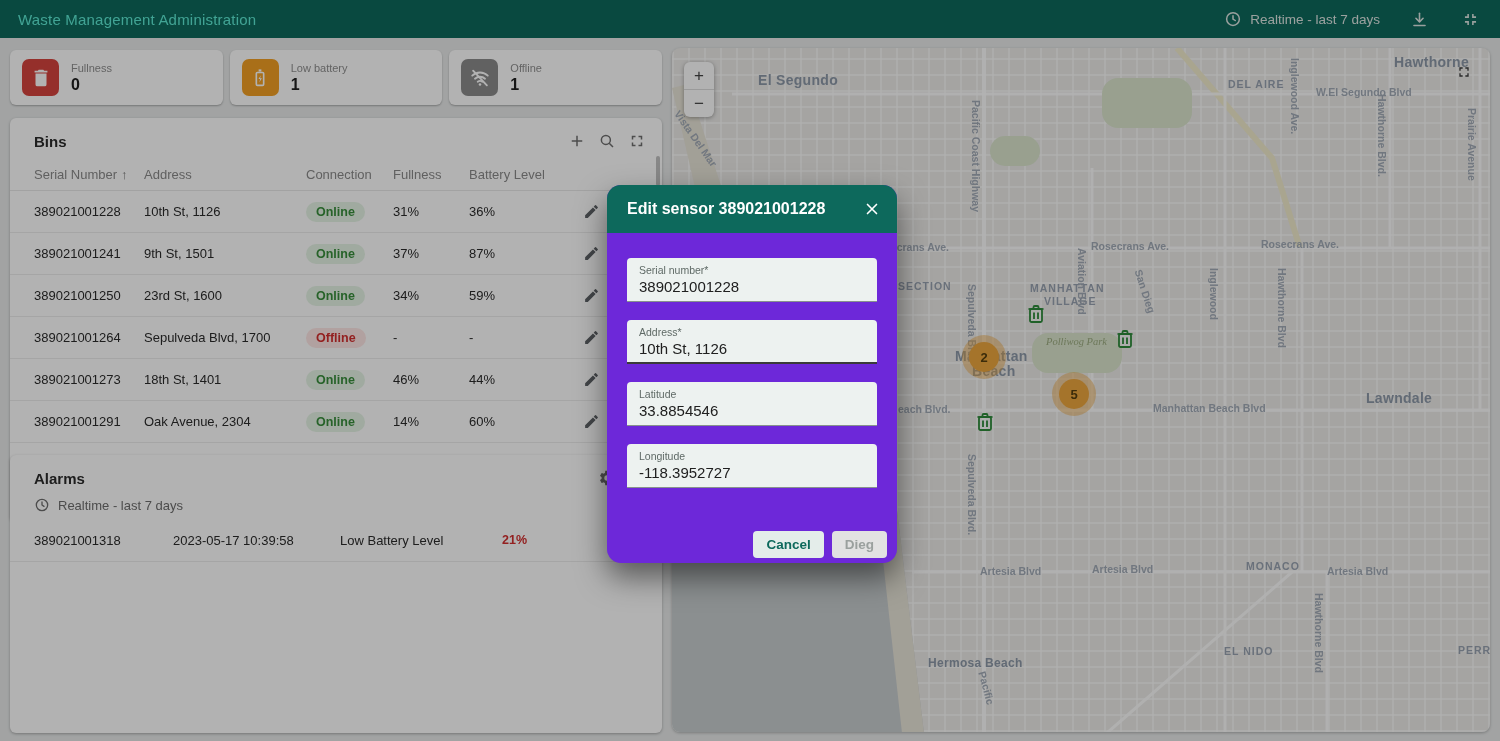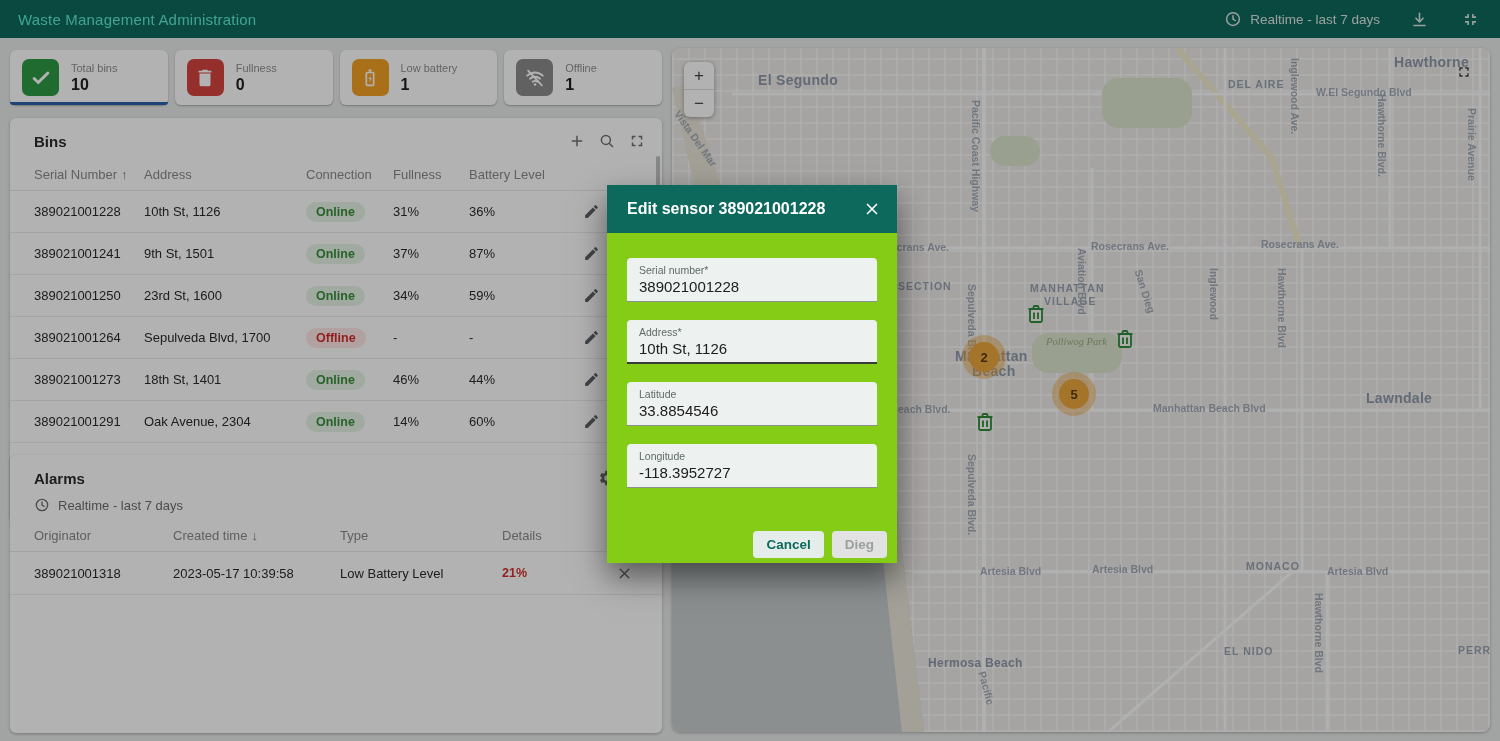--- a/index.html
+++ b/index.html
@@ -89,21 +89,21 @@
   .map-zoom .divider{height:1px;background:#ddd;}
   .map-expand{position:absolute;right:16px;top:14px;background:none;border:none;color:#3d3d3d;padding:2px;cursor:pointer;line-height:0;}
   .map-expand svg{width:16px;height:16px;}
   .attribution{position:absolute;right:0;bottom:0;background:rgba(255,255,255,.78);padding:3px 7px;
     font-size:11px;color:#333;display:flex;align-items:center;gap:3px;border-top-left-radius:3px;}
   .attribution a{color:var(--link);text-decoration:none;cursor:pointer;}
   .flag{display:inline-block;width:15px;height:10px;margin-right:2px;
     background:linear-gradient(to bottom,#005bbb 0 50%,#ffd500 50% 100%);}
   
   .dim{position:absolute;inset:0;background:rgba(0,0,0,.30);z-index:40;}
-  .modal{position:absolute;left:607px;top:185px;width:290px;background:#84cc16;border-radius:0;
+  .modal{position:absolute;left:607px;top:185px;width:290px;background:#6d28d9;border-radius:14px;
     box-shadow:0 14px 30px rgba(0,0,0,.5);z-index:50;overflow:hidden;}
   .modal-head{height:48px;background:var(--teal);color:#fff;display:flex;align-items:center;
     justify-content:space-between;padding:0 14px 0 20px;}
   .modal-title{font-size:16px;font-weight:bold;}
   .modal-close{background:none;border:none;color:#fff;padding:2px;cursor:pointer;line-height:0;}
   .modal-close svg{width:18px;height:18px;}
   .modal-body{padding:25px 20px 0;}
   .field{background:#edf2f0;border-radius:4px 4px 0 0;border-bottom:1px solid #87918d;
     padding:6px 12px 0;margin-bottom:18px;height:44px;box-sizing:border-box;cursor:text;}
   .field.focused{border-bottom:2px solid #3a3a3a;}
@@ -139,31 +139,20 @@
       <svg viewBox="0 0 24 24" fill="currentColor">
           <path d="M5 16h3v3h2v-5H5v2zm3-8H5v2h5V5H8v3zm6 11h2v-3h3v-2h-5v5zm2-11V5h-2v5h5V8h-3z"></path>
         </svg>
     </button>
   </div>
 </header>
 
 <main>
   <section class="left-col">
     <div class="stats" id="stats-row">
-        <div class="stat-card active">
-          <div class="stat-icon" style="background: rgb(46, 155, 69);">
-            <svg viewBox="0 0 24 24" fill="none" stroke="#fff" stroke-width="3.2" stroke-linecap="round" stroke-linejoin="round">
-              <path d="M4.5 12.5l4.5 4.5L19.5 6.5"></path>
-            </svg>
-          </div>
-          <div class="stat-texts">
-            <div class="stat-label">Total bins</div>
-            <div class="stat-value">10</div>
-          </div>
-        </div>
         <div class="stat-card">
           <div class="stat-icon" style="background: rgb(214, 68, 62);">
             <svg viewBox="0 0 24 24" fill="#fff">
               <path d="M6 19a2 2 0 0 0 2 2h8a2 2 0 0 0 2-2V7H6v12zM19 4h-3.5l-1-1h-5l-1 1H5v2h14V4z"></path>
             </svg>
           </div>
           <div class="stat-texts">
             <div class="stat-label">Fullness</div>
             <div class="stat-value">0</div>
           </div>
@@ -309,26 +298,20 @@
           </button>
         </span>
       </div>
       <div class="subtitle">
         <svg viewBox="0 0 24 24" fill="none" stroke="currentColor" stroke-width="2">
             <circle cx="12" cy="12" r="8.5"></circle>
             <path d="M12 7.5V12l3 2" stroke-linecap="round"></path>
           </svg>
         <span>Realtime - last 7 days</span>
       </div>
-      <div class="thead alarms-grid" id="alarms-thead">
-          <span class="th">Originator</span>
-          <span class="th">Created time<span class="sort-arrow">↓</span></span>
-          <span class="th">Type</span>
-          <span class="th">Details</span>
-        </div>
       <div id="alarms-rows">
           <div class="trow alarm-row alarms-grid">
             <span>389021001318</span>
             <span>2023-05-17 10:39:58</span>
             <span>Low Battery Level</span>
             <span class="details-red">21%</span>
             <button class="row-btn"><svg viewBox="0 0 24 24" fill="none" stroke="currentColor" stroke-width="2" stroke-linecap="round">
                 <path d="M6 6l12 12M18 6L6 18"></path>
               </svg></button>
           </div>

